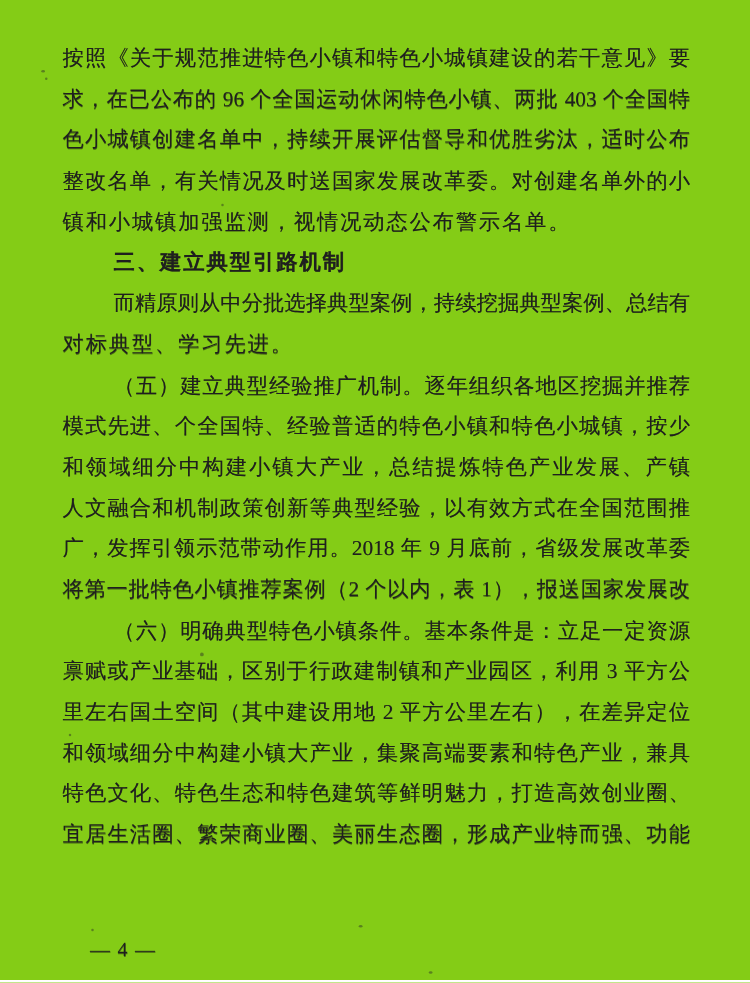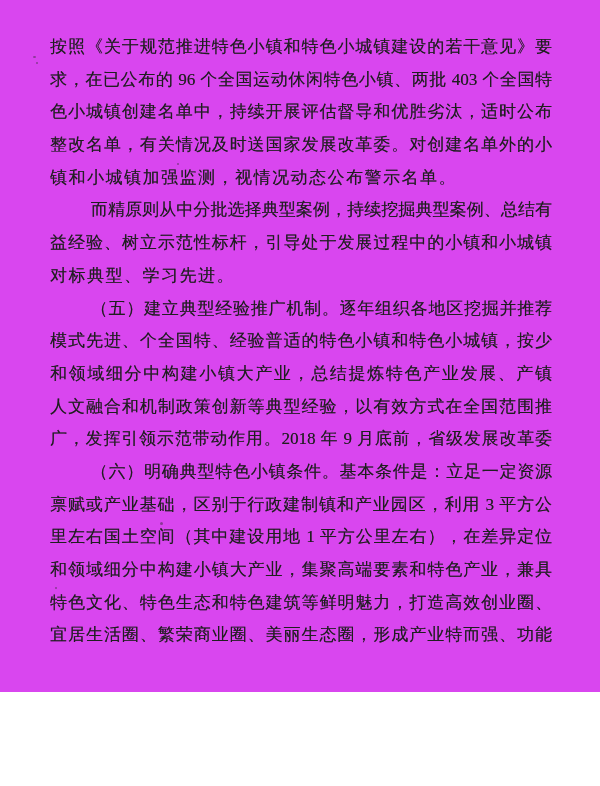--- a/index.html
+++ b/index.html
@@ -3,22 +3,22 @@
 <meta charset="utf-8">
 <style>
   html, body {
     margin: 0;
     padding: 0;
     background: #ffffff;
   }
   .page {
     position: relative;
     width: 600px;
-    height: 692px;
-    background: #d946ef;
+    height: 784px;
+    background: #84cc16;
     overflow: hidden;
     font-family: "Liberation Serif", "DejaVu Serif", serif;
     color: #1f1f1f;
   }
   .text-block {
     position: absolute;
     top: 31px;
     left: 50px;
     width: 502px;
   }
@@ -74,31 +74,32 @@
 <body>
 
 <div class="page">
 
   <div class="text-block">
     <div class="line">按照《关于规范推进特色小镇和特色小城镇建设的若干意见》要</div>
     <div class="line">求，在已公布的 96 个全国运动休闲特色小镇、两批 403 个全国特</div>
     <div class="line">色小城镇创建名单中，持续开展评估督导和优胜劣汰，适时公布</div>
     <div class="line">整改名单，有关情况及时送国家发展改革委。对创建名单外的小</div>
     <div class="line end">镇和小城镇加强监测，视情况动态公布警示名单。</div>
+    <div class="line head ind">三、建立典型引路机制</div>
     <div class="line ind">而精原则从中分批选择典型案例，持续挖掘典型案例、总结有</div>
-    <div class="line">益经验、树立示范性标杆，引导处于发展过程中的小镇和小城镇</div>
     <div class="line end">对标典型、学习先进。</div>
     <div class="line ind">（五）建立典型经验推广机制。逐年组织各地区挖掘并推荐</div>
     <div class="line">模式先进、个全国特、经验普适的特色小镇和特色小城镇，按少</div>
     <div class="line">和领域细分中构建小镇大产业，总结提炼特色产业发展、产镇</div>
     <div class="line">人文融合和机制政策创新等典型经验，以有效方式在全国范围推</div>
     <div class="line">广，发挥引领示范带动作用。2018 年 9 月底前，省级发展改革委</div>
+    <div class="line">将第一批特色小镇推荐案例（2 个以内，表 1），报送国家发展改</div>
     <div class="line ind">（六）明确典型特色小镇条件。基本条件是：立足一定资源</div>
     <div class="line">禀赋或产业基础，区别于行政建制镇和产业园区，利用 3 平方公</div>
-    <div class="line">里左右国土空间（其中建设用地 1 平方公里左右），在差异定位</div>
+    <div class="line">里左右国土空间（其中建设用地 2 平方公里左右），在差异定位</div>
     <div class="line">和领域细分中构建小镇大产业，集聚高端要素和特色产业，兼具</div>
     <div class="line">特色文化、特色生态和特色建筑等鲜明魅力，打造高效创业圈、</div>
     <div class="line">宜居生活圈、繁荣商业圈、美丽生态圈，形成产业特而强、功能</div>
   </div>
 
   <div class="footer">— 4 —</div>
 
   <div class="speck sp1"></div>
   <div class="speck sp2"></div>
   <div class="speck sp3"></div>

